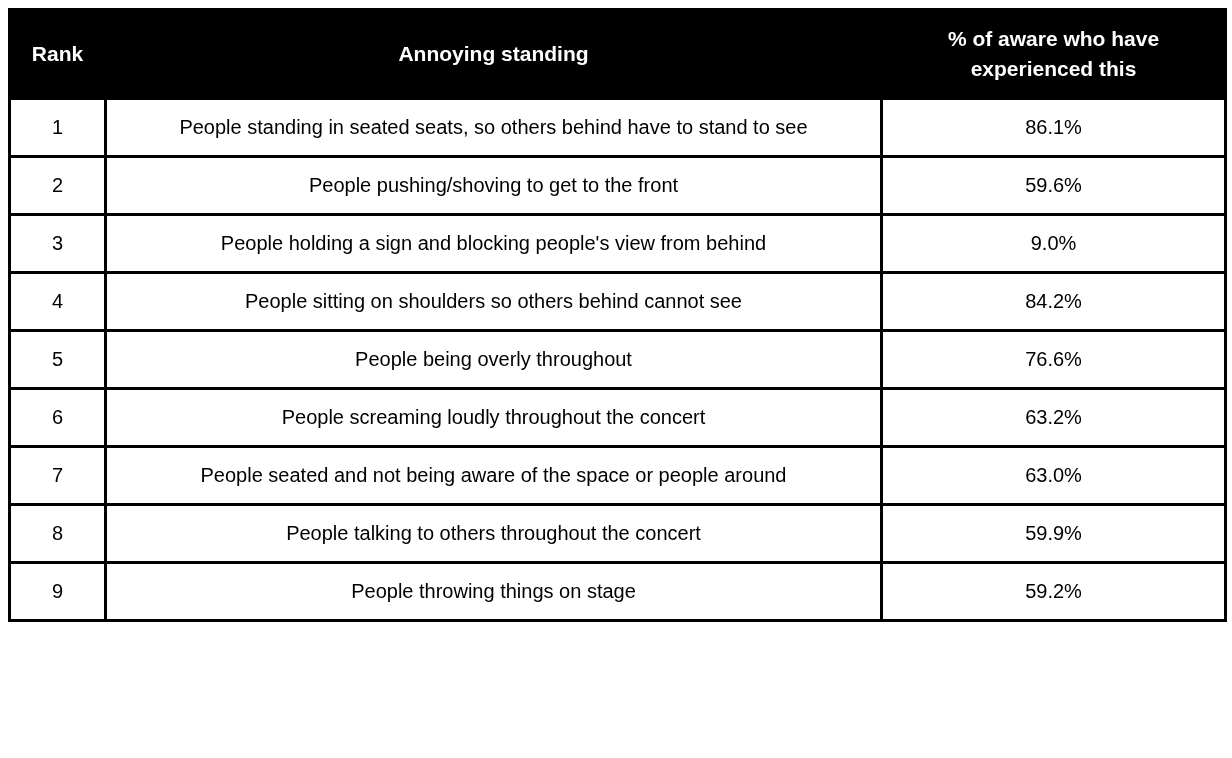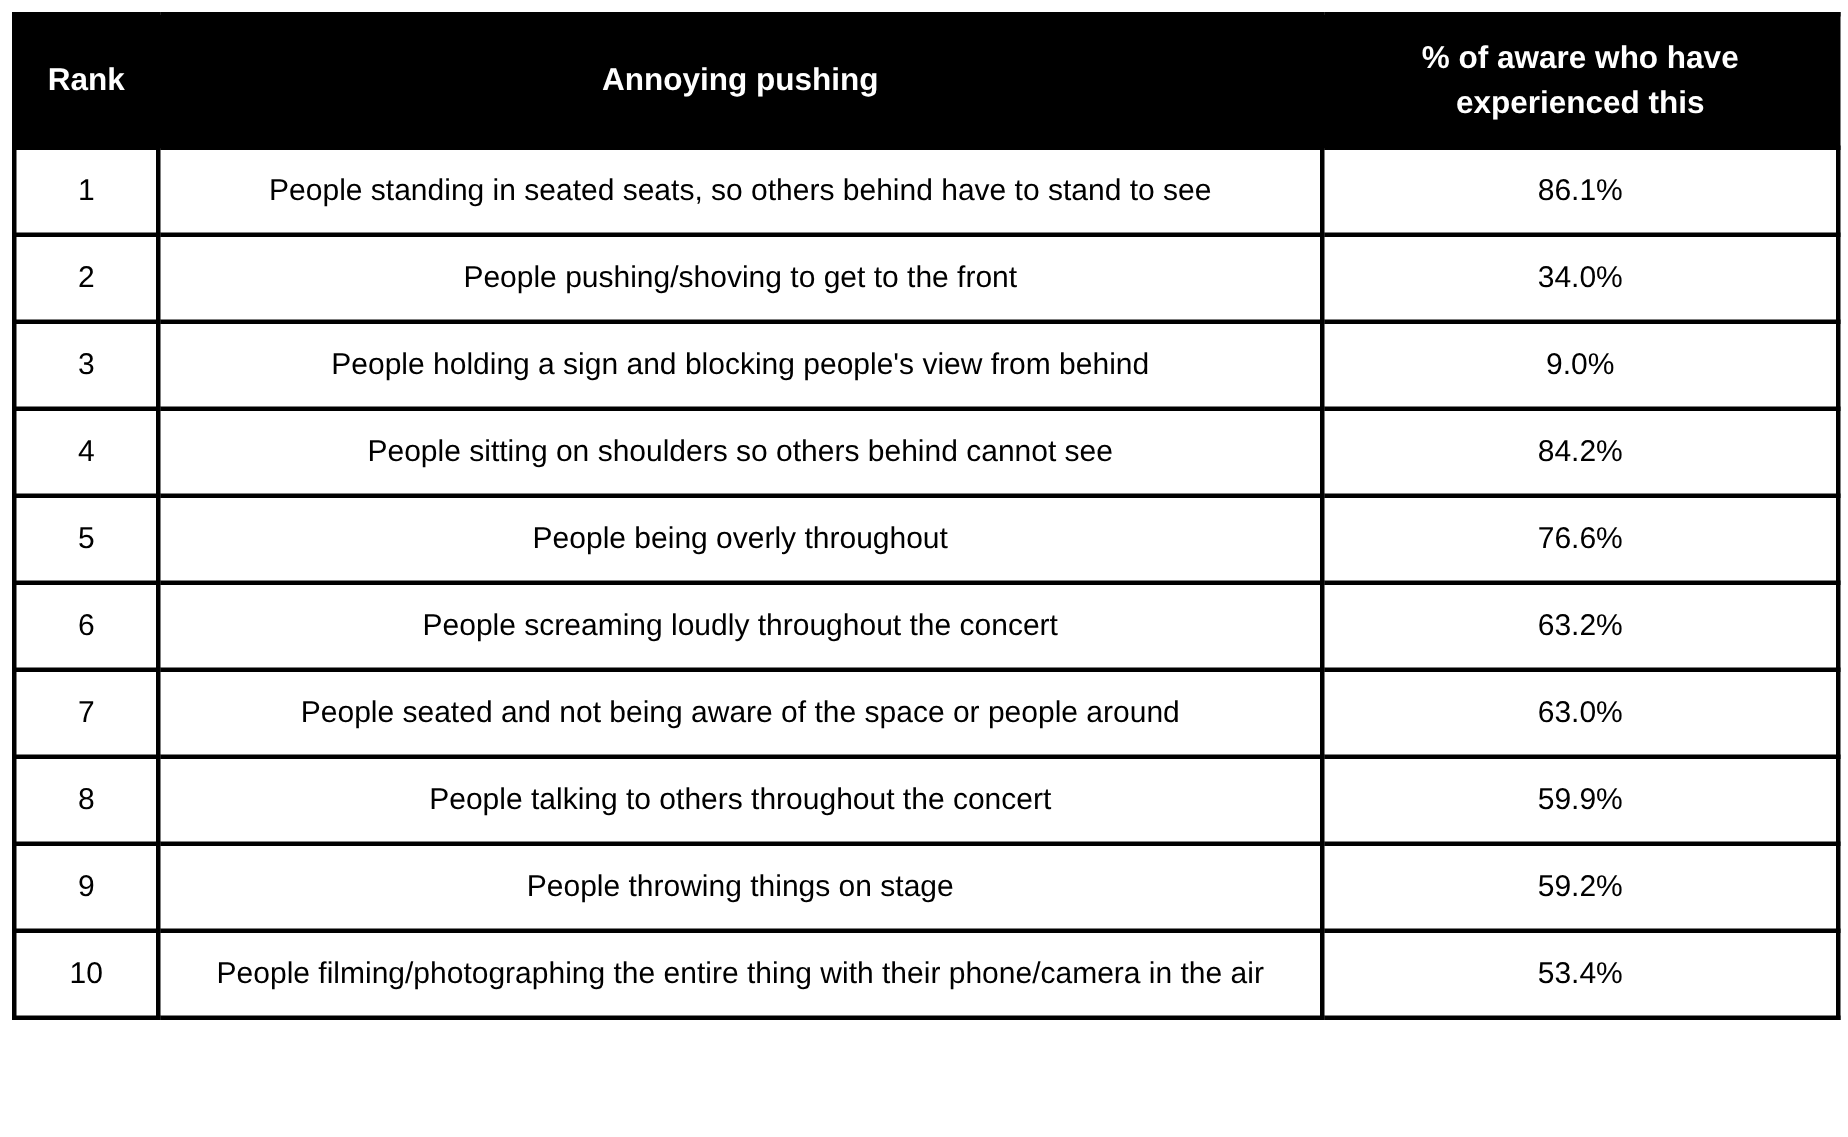--- a/index.html
+++ b/index.html
@@ -56,34 +56,34 @@
 <div class="table-wrap">
   <table class="ranking-table">
     <colgroup>
       <col class="col-rank">
       <col class="col-behavior">
       <col class="col-percent">
     </colgroup>
     <thead>
       <tr>
         <th>Rank</th>
-        <th>Annoying pushing</th>
+        <th>Annoying standing</th>
         <th>% of aware who have experienced this</th>
       </tr>
     </thead>
     <tbody>
       <tr>
         <td>1</td>
         <td>People standing in seated seats, so others behind have to stand to see</td>
         <td>86.1%</td>
       </tr>
       <tr>
         <td>2</td>
         <td>People pushing/shoving to get to the front</td>
-        <td>34.0%</td>
+        <td>59.6%</td>
       </tr>
       <tr>
         <td>3</td>
         <td>People holding a sign and blocking people's view from behind</td>
         <td>9.0%</td>
       </tr>
       <tr>
         <td>4</td>
         <td>People sitting on shoulders so others behind cannot see</td>
         <td>84.2%</td>
@@ -106,20 +106,15 @@
       <tr>
         <td>8</td>
         <td>People talking to others throughout the concert</td>
         <td>59.9%</td>
       </tr>
       <tr>
         <td>9</td>
         <td>People throwing things on stage</td>
         <td>59.2%</td>
       </tr>
-      <tr>
-        <td>10</td>
-        <td>People filming/photographing the entire thing with their phone/camera in the air</td>
-        <td>53.4%</td>
-      </tr>
     </tbody>
   </table>
 </div>
 
 </body></html>

